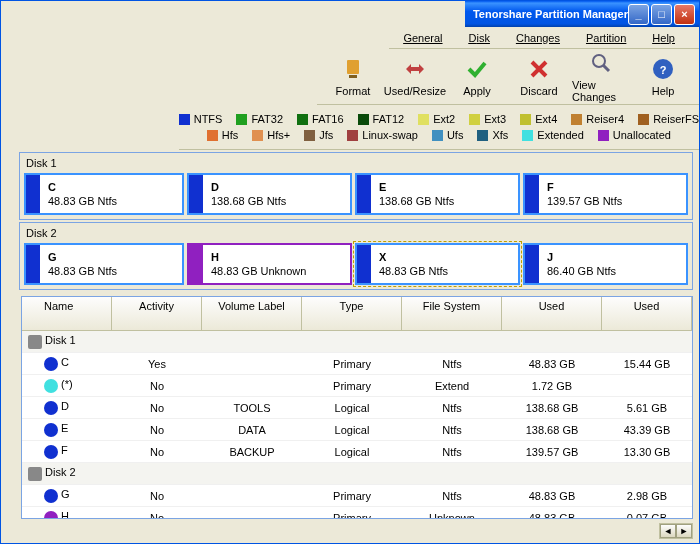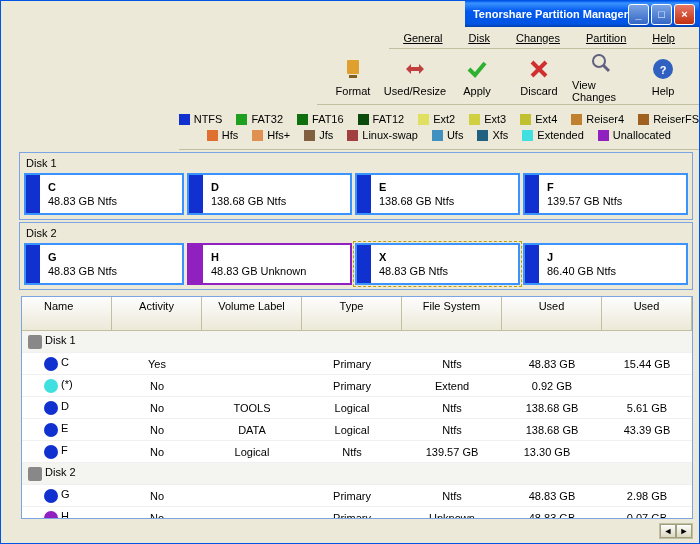--- a/index.html
+++ b/index.html
@@ -293,21 +293,21 @@
           <div class="td c-fs">Ntfs</div>
           <div class="td c-size">48.83 GB</div>
           <div class="td c-used">15.44 GB</div>
         </div>
         <div class="tr">
           <div class="td c-name"><span class="ico-sm" style="background:#40e0e0;border-radius:50%"></span> (*)</div>
           <div class="td c-act">No</div>
           <div class="td c-vol"></div>
           <div class="td c-type">Primary</div>
           <div class="td c-fs">Extend</div>
-          <div class="td c-size">0.92 GB</div>
+          <div class="td c-size">1.72 GB</div>
           <div class="td c-used"></div>
         </div>
         <div class="tr">
           <div class="td c-name"><span class="ico-sm" style="background:#1030d0;border-radius:50%"></span> D</div>
           <div class="td c-act">No</div>
           <div class="td c-vol">TOOLS</div>
           <div class="td c-type">Logical</div>
           <div class="td c-fs">Ntfs</div>
           <div class="td c-size">138.68 GB</div>
           <div class="td c-used">5.61 GB</div>
@@ -317,20 +317,21 @@
           <div class="td c-act">No</div>
           <div class="td c-vol">DATA</div>
           <div class="td c-type">Logical</div>
           <div class="td c-fs">Ntfs</div>
           <div class="td c-size">138.68 GB</div>
           <div class="td c-used">43.39 GB</div>
         </div>
         <div class="tr">
           <div class="td c-name"><span class="ico-sm" style="background:#1030d0;border-radius:50%"></span> F</div>
           <div class="td c-act">No</div>
+          <div class="td c-vol">BACKUP</div>
           <div class="td c-type">Logical</div>
           <div class="td c-fs">Ntfs</div>
           <div class="td c-size">139.57 GB</div>
           <div class="td c-used">13.30 GB</div>
         </div>
         <div class="tr diskrow">
           <div class="td c-name" style="padding-left:6px"><span class="ico-sm" style="background:#888;border-radius:2px"></span> Disk 2</div>
         </div>
         <div class="tr">
           <div class="td c-name"><span class="ico-sm" style="background:#1030d0;border-radius:50%"></span> G</div>

